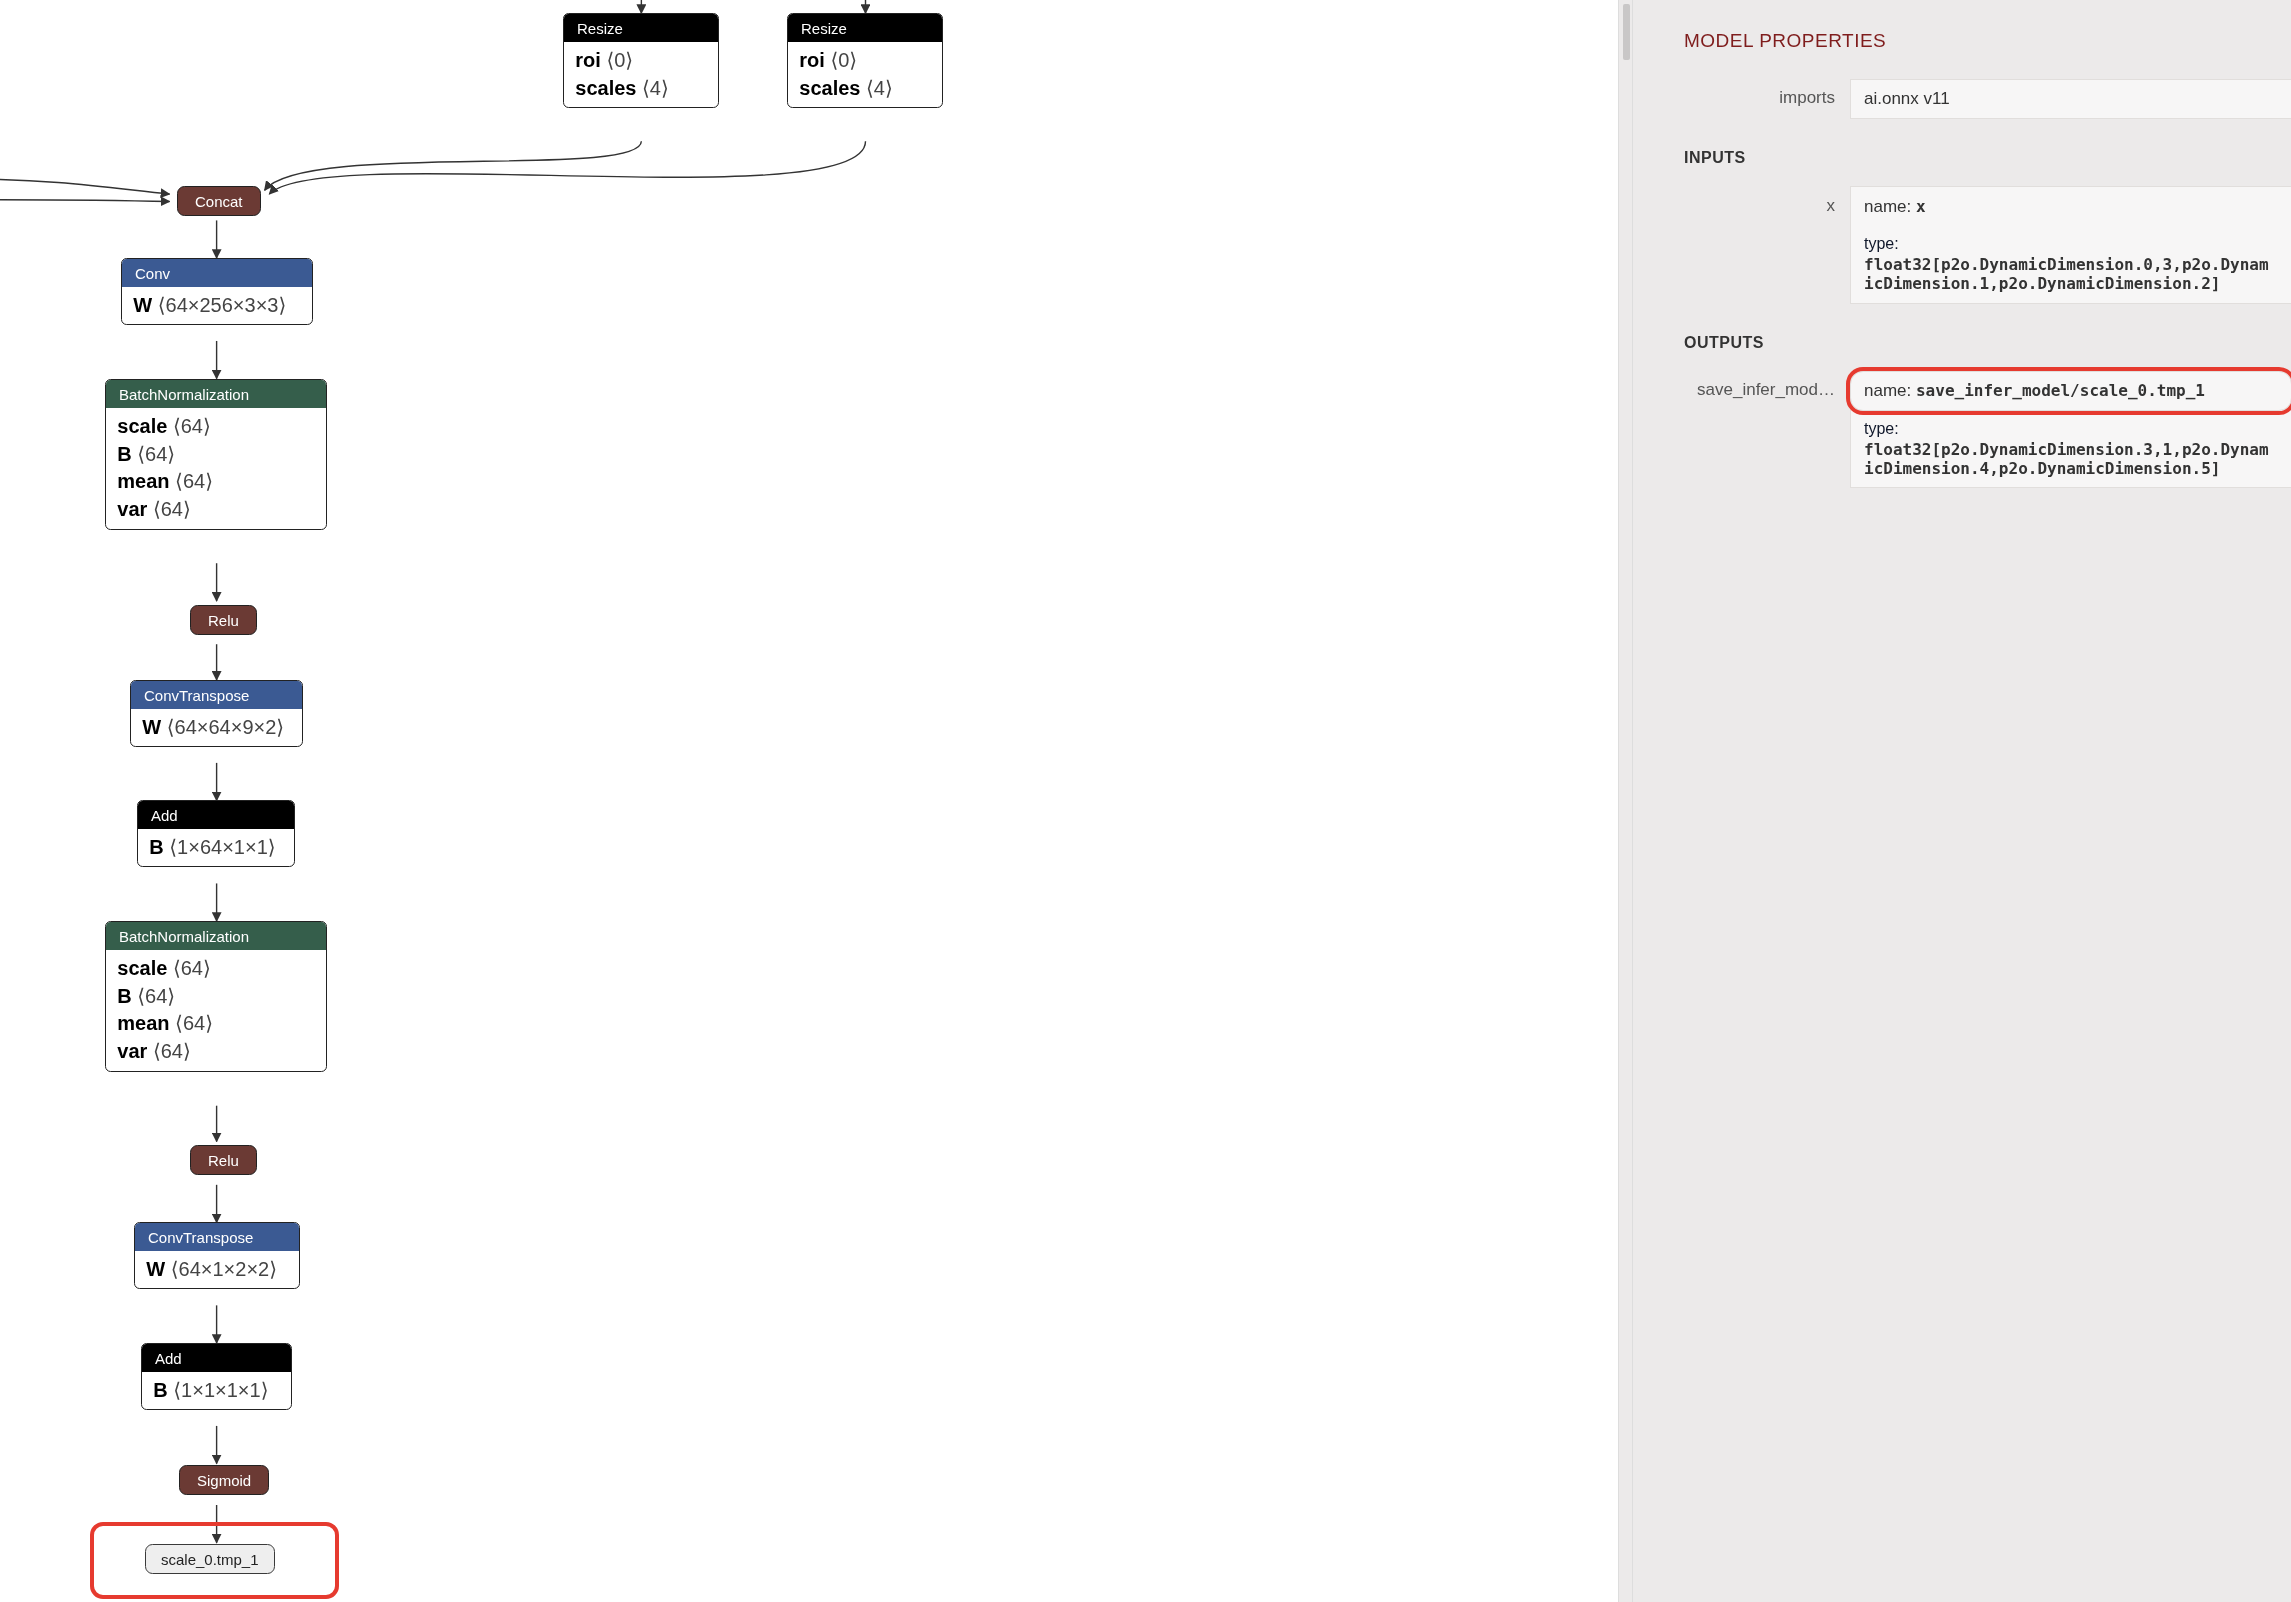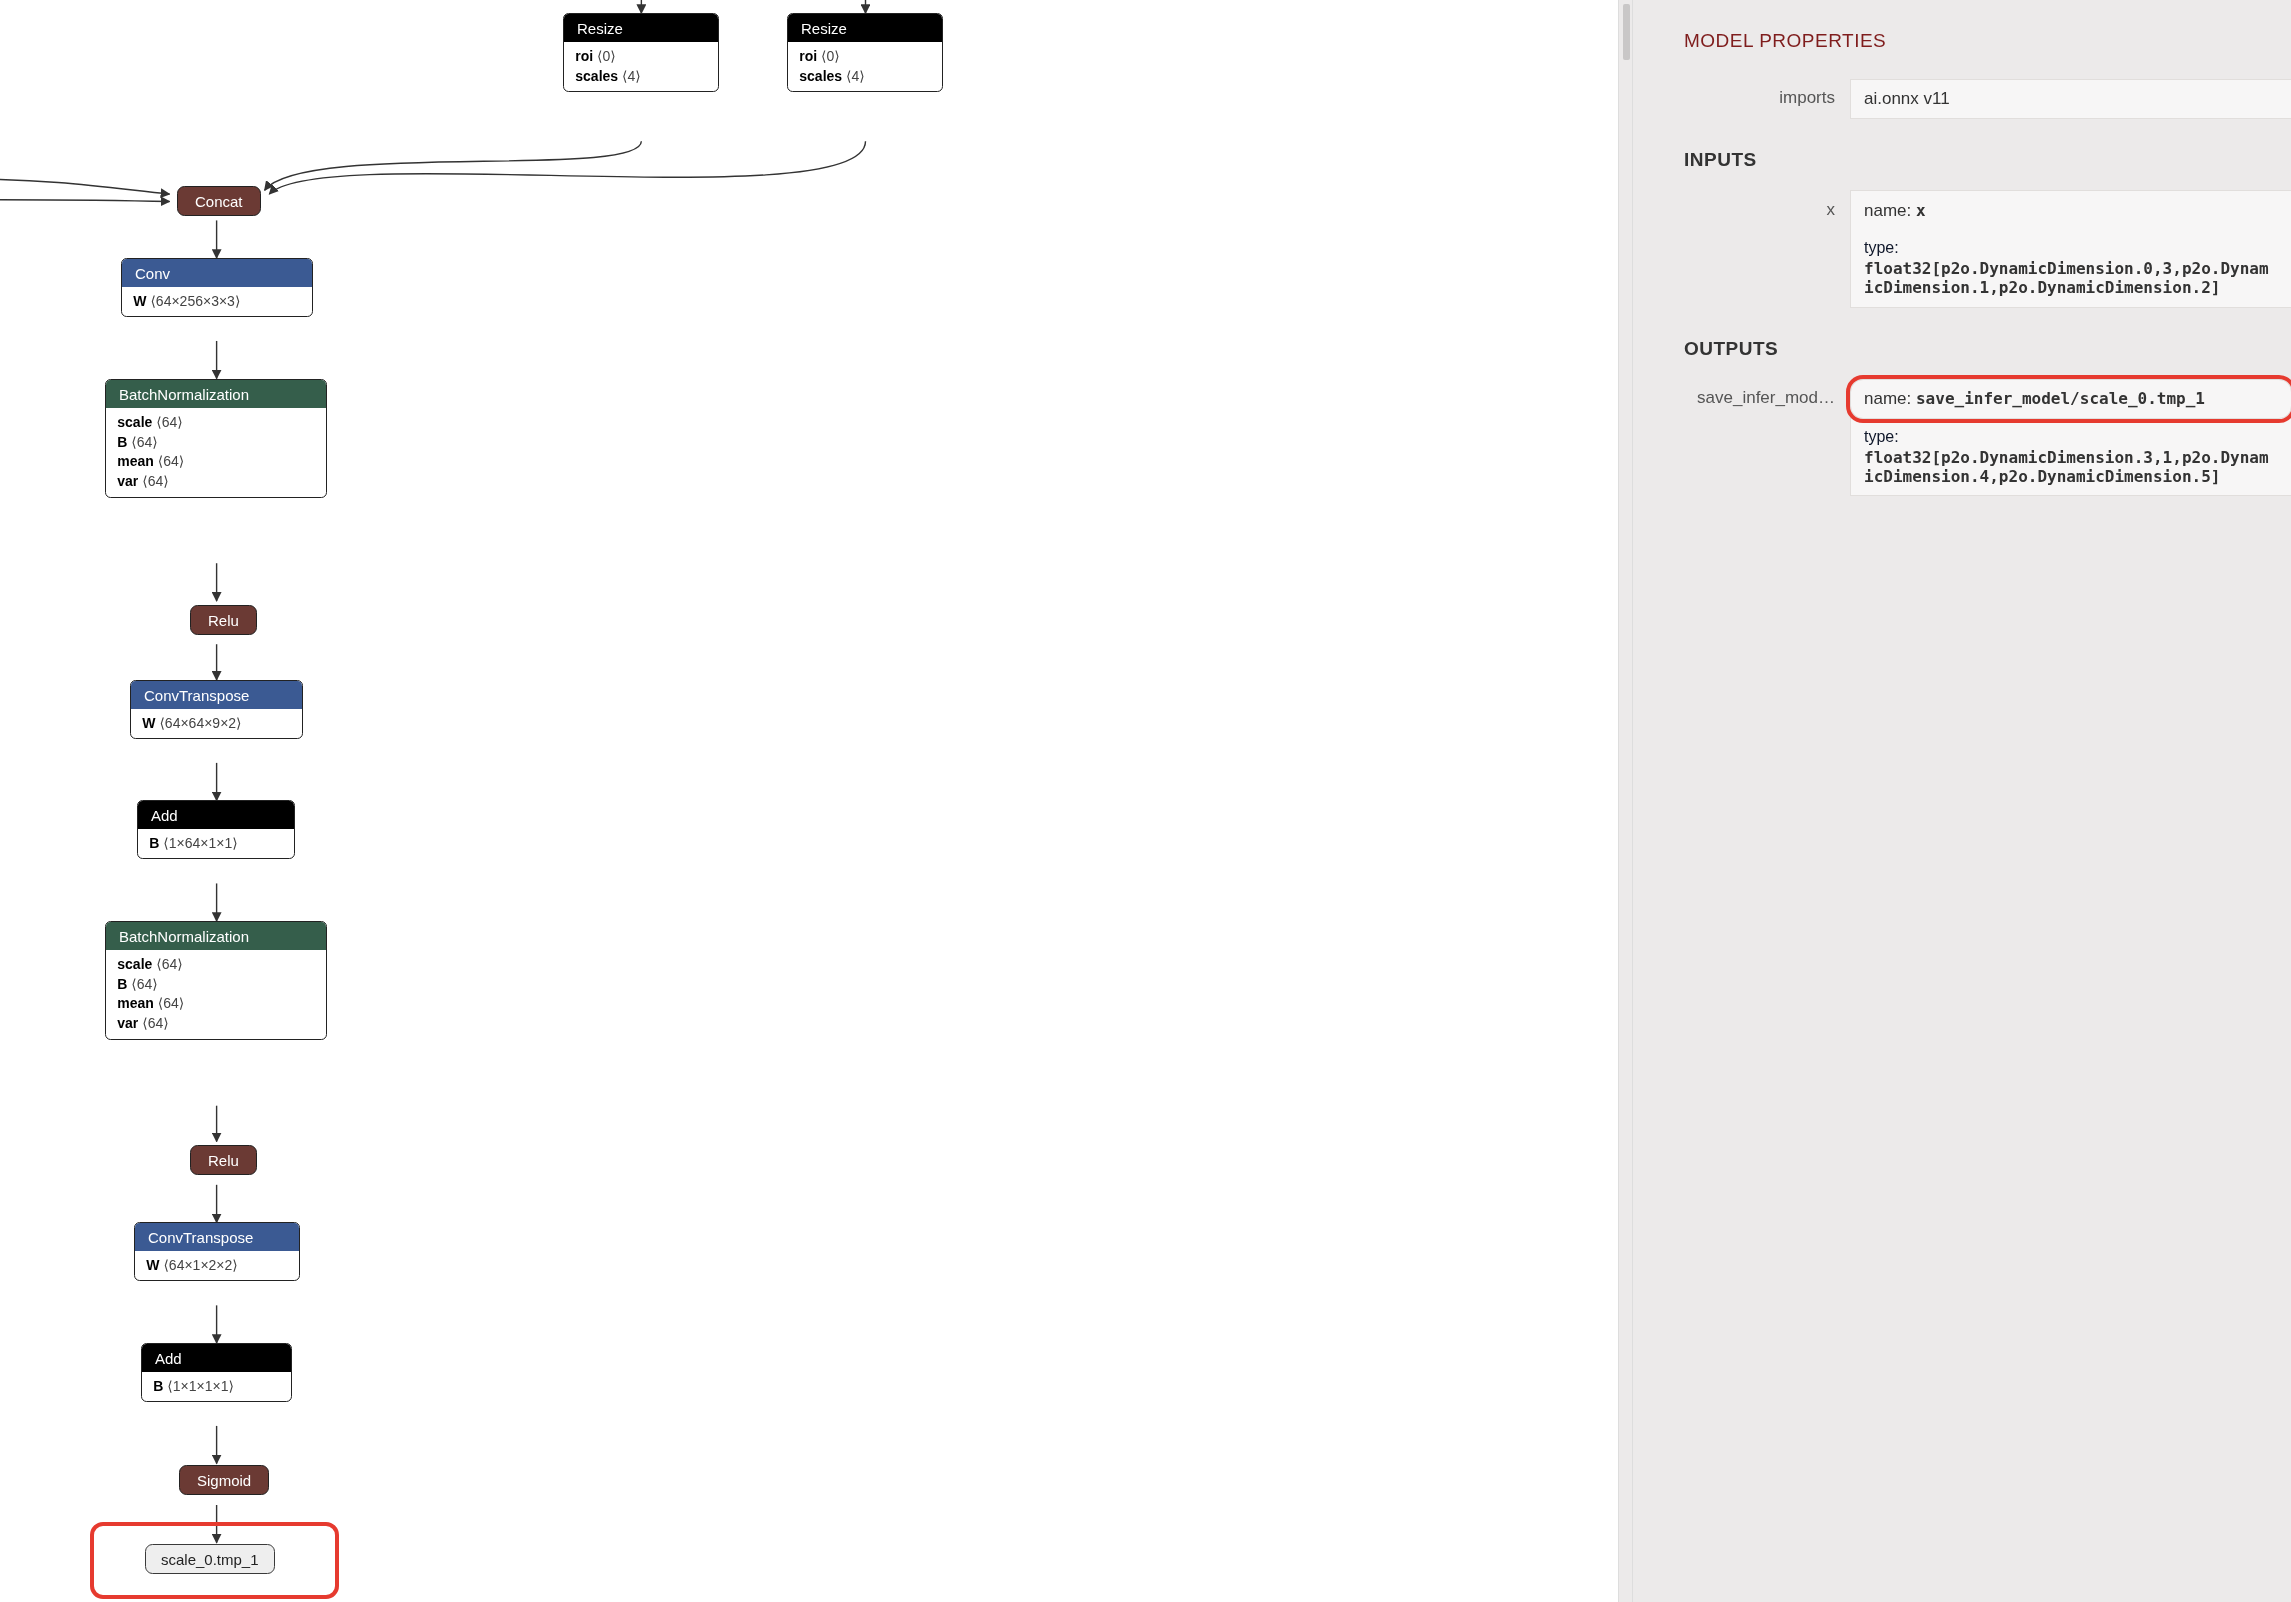--- a/index.html
+++ b/index.html
@@ -47,21 +47,21 @@
     overflow:hidden;
   }
   .sidebar h1 {
     font-size: 19px;
     font-weight: 400;
     letter-spacing: 0.5px;
     color: #7f1d1d;
     padding: 5.6px 0 19px 51px;
   }
   .sidebar .section-title{
-    font-size: 19px;
+    font-size: 16px;
     font-weight: 700;
     letter-spacing: 0.5px;
     color: #333;
     padding: 22.6px 0 11.3px 51px;
   }
   .prop-row {
     display:flex;
     align-items:flex-start;
     margin: 7.5px 0;
   }
@@ -121,21 +121,21 @@
     font-size:15px;
     font-weight:500;
     background:#111;
     white-space:nowrap;
   }
   .node .body{
     padding:3.8px 11.3px 5.6px;
   }
   .node .body .line{
     white-space:nowrap;
-    font-size:14px;
+    font-size:20px;
     padding:1.9px 0;
   }
   .node .body .line b{ font-weight:700; }
   .node .body .line .dim{ color:#444; }
   .hdr-black{ background:#000 !important;}
   .hdr-green{ background:#355e4b !important;}
   .hdr-blue{  background:#3b5a93 !important;}
   .pill{
     position:absolute;
     border-radius:7.5px;

